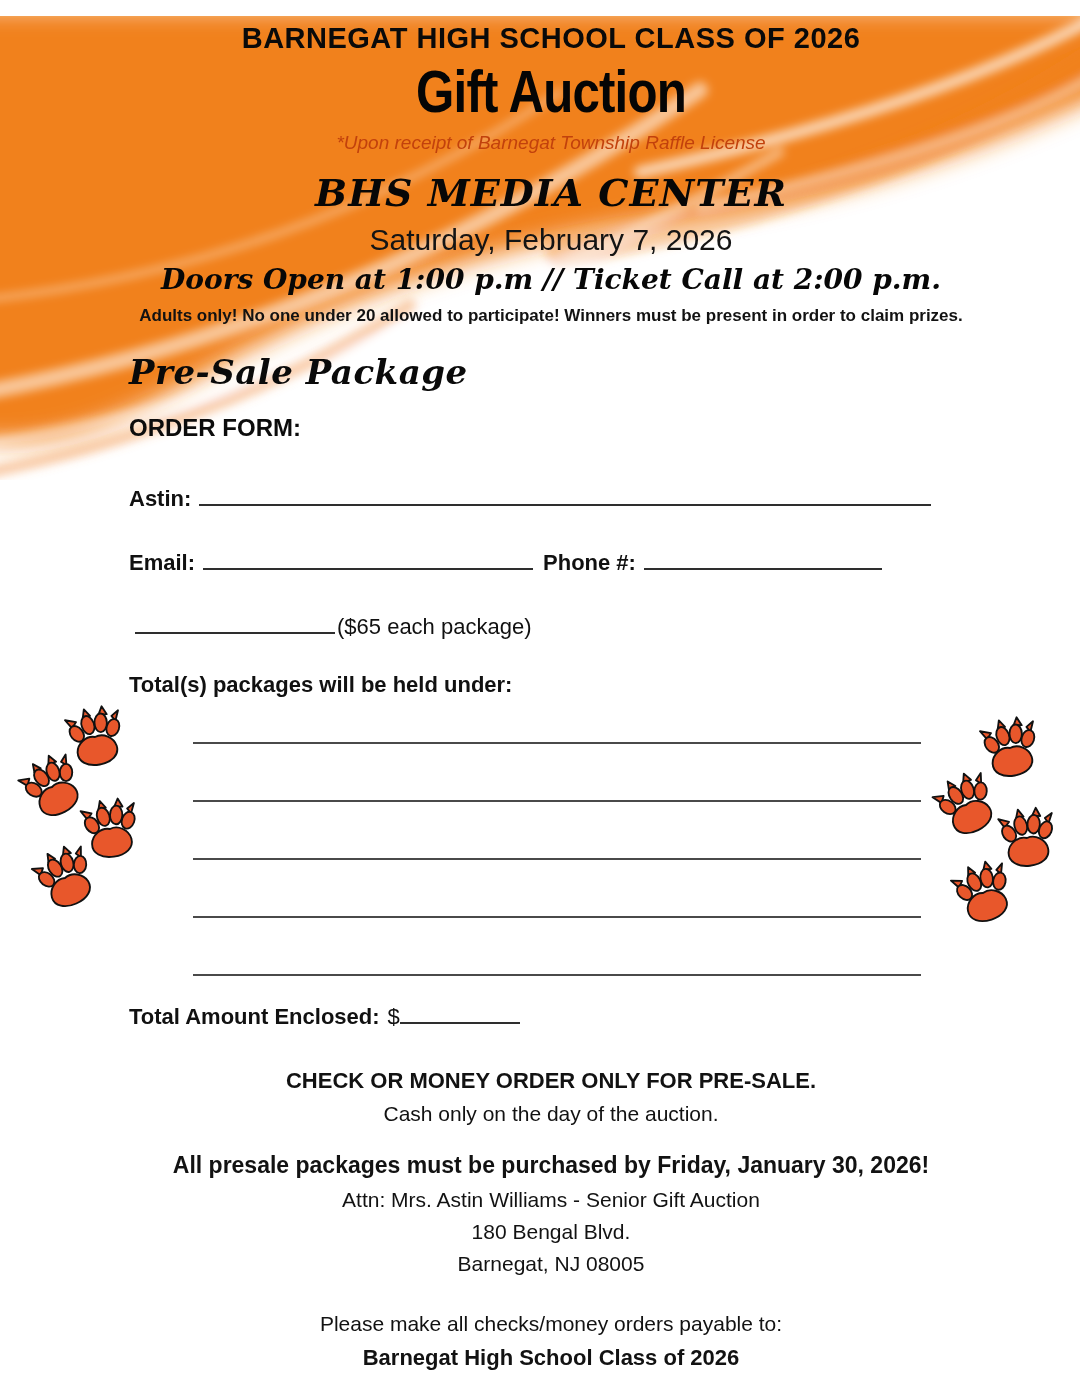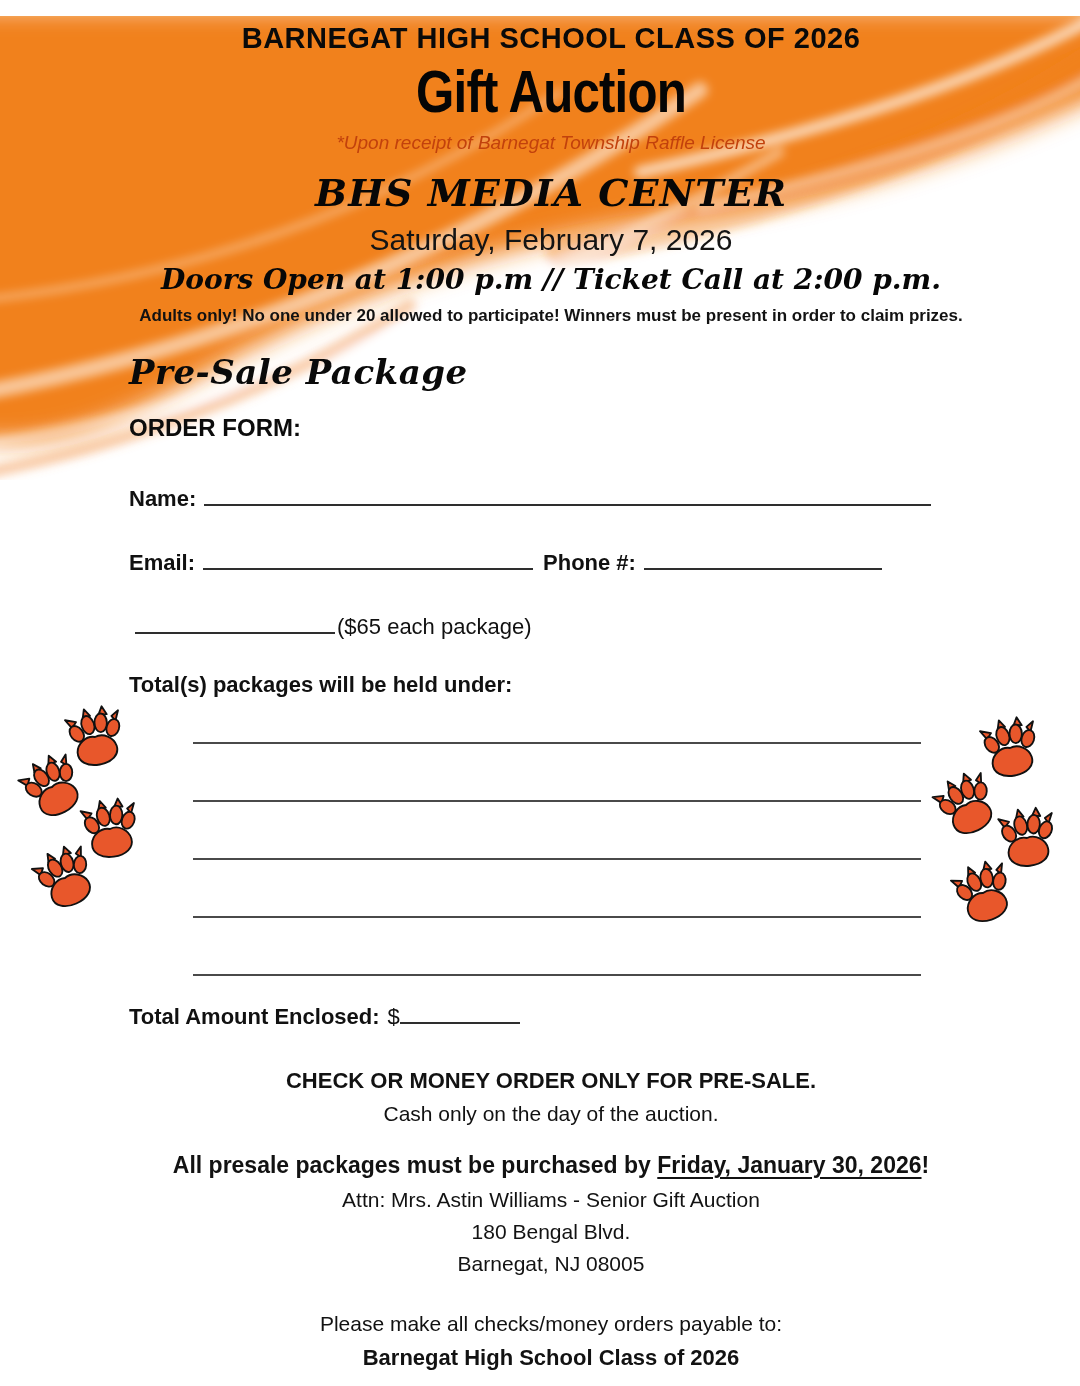--- a/index.html
+++ b/index.html
@@ -76,21 +76,21 @@
 
   .row-total { margin-top: 24px; }
   .dollar { margin-left: 8px; font-weight: 400; }
   .blank-total { width: 120px; margin-left: 0; }
 
   
   .footer { position: relative; z-index: 2; text-align: center; color: #121212; }
   .check-notice { margin-top: 38px; font-size: 22px; font-weight: 700; }
   .cash-notice  { margin-top: 8px;  font-size: 21px; }
   .deadline     { margin-top: 26px; font-size: 23px; font-weight: 700; }
-  .deadline-date { text-decoration: underline; text-decoration-thickness: 2px; text-underline-offset: 4px; }
+  .deadline-date { text-decoration-thickness: 2px; text-underline-offset: 4px; }
   .attn   { margin-top: 9px; font-size: 21px; }
   .addr   { margin-top: 8px; font-size: 21px; }
   .payable-notice { margin-top: 36px; font-size: 21px; }
   .payable-name   { margin-top: 9px;  font-size: 22px; font-weight: 700; }
 
   
   .paw {
     position: absolute; z-index: 1;
     width: 62px; height: 62px;
     color: var(--paw, #e8572b);
@@ -152,21 +152,21 @@
     <div class="times script">Doors Open at 1:00 p.m // Ticket Call at 2:00 p.m.</div>
     <div class="adults">Adults only! No one under 20 allowed to participate! Winners must be present in order to claim prizes.</div>
   </div>
 
   <div class="presale script">Pre-Sale Package</div>
   <div class="order-form">ORDER FORM:</div>
 
   <div class="form">
 
     <div class="row row-name">
-      <span class="lbl">Name:</span>
+      <span class="lbl">Astin:</span>
       <span class="blank"></span>
     </div>
 
     <div class="row row-email">
       <span class="lbl">Email:</span>
       <span class="blank blank-email"></span>
       <span class="lbl lbl-phone">Phone #:</span>
       <span class="blank blank-phone"></span>
     </div>
 

